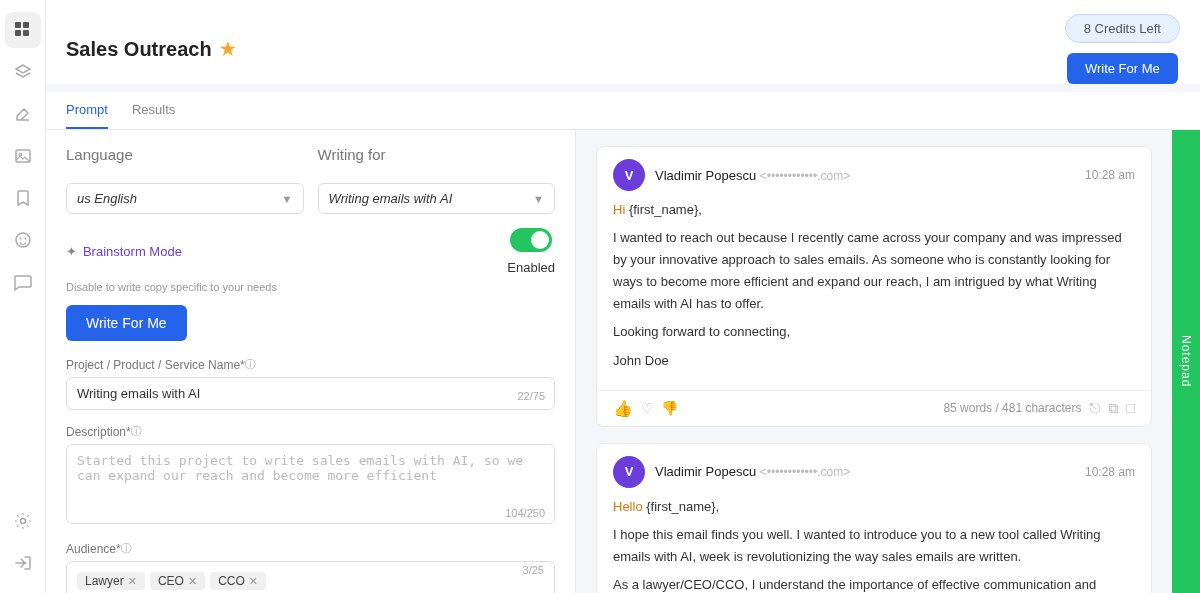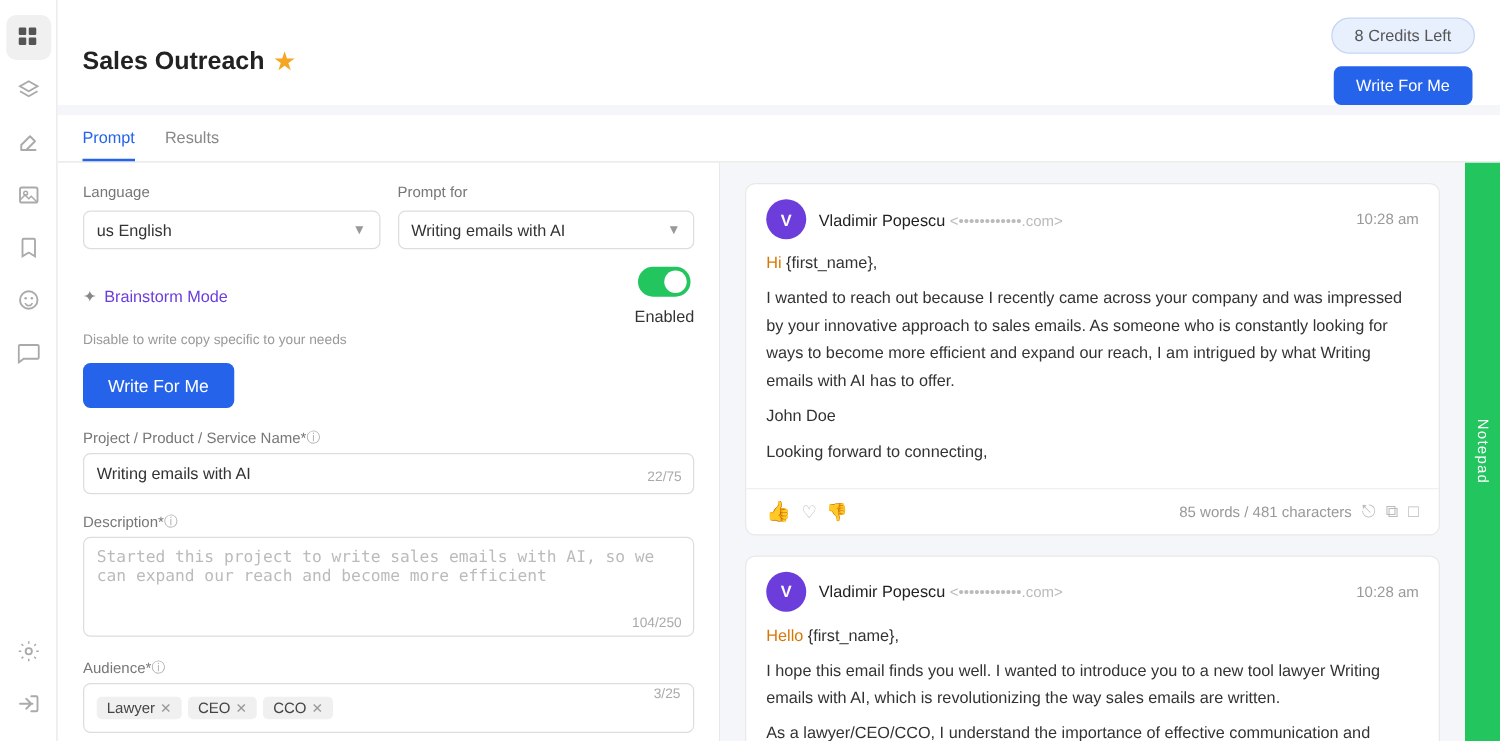--- a/index.html
+++ b/index.html
@@ -123,37 +123,38 @@
     
     .form-row {
       display: flex;
       gap: 14px;
       margin-bottom: 14px;
     }
     .form-group {
       flex: 1;
     }
     .form-label {
-      font-size: 12px;
+      font-size: 15px;
       color: #777;
-      margin-bottom: 8px;
+      margin-bottom: 20px;
       display: block;
     }
     .form-select {
       width: 100%;
       border: 1px solid #ddd;
       border-radius: 6px;
       padding: 7px 10px;
       font-size: 13px;
       background: #fff;
       color: #333;
       display: flex;
       align-items: center;
       justify-content: space-between;
       cursor: pointer;
+      font-style: italic;
     }
     .form-select .arrow { color: #999; font-size: 11px; }
 
     
     .brainstorm-row {
       display: flex;
       align-items: center;
       justify-content: space-between;
       margin-bottom: 6px;
     }
@@ -440,21 +441,21 @@
       
       <div class="form-row">
         <div class="form-group">
           <span class="form-label">Language</span>
           <div class="form-select">
             <span>us English</span>
             <span class="arrow">▼</span>
           </div>
         </div>
         <div class="form-group">
-          <span class="form-label">Prompt for</span>
+          <span class="form-label">Writing for</span>
           <div class="form-select">
             <span>Writing emails with AI</span>
             <span class="arrow">▼</span>
           </div>
         </div>
       </div>
 
       
       <div class="brainstorm-row">
         <div class="brainstorm-left">
@@ -542,22 +543,22 @@
         <div class="email-header">
           <div class="avatar">V</div>
           <div class="email-sender-info">
             <span class="email-sender-name">Vladimir Popescu <span style="color:#bbb;font-weight:400;font-size:12px">&lt;••••••••••••.com&gt;</span></span>
           </div>
           <span class="email-time">10:28 am</span>
         </div>
         <div class="email-body">
           <p><span class="hi">Hi</span> {first_name},</p>
           <p>I wanted to reach out because I recently came across your company and was impressed by your innovative approach to sales emails. As someone who is constantly looking for ways to become more efficient and expand our reach, I am intrigued by what Writing emails with AI has to offer.</p>
+          <p>Looking forward to connecting,</p>
           <p>John Doe</p>
-          <p>Looking forward to connecting,</p>
         </div>
         <div class="email-footer">
           <div style="display:flex;align-items:center;gap:8px;margin-right:auto;">
             <span style="cursor:pointer;color:#bbb;font-size:16px;">👍</span>
             <span style="cursor:pointer;color:#bbb;font-size:14px;">♡</span>
             <span style="cursor:pointer;color:#bbb;font-size:14px;">👎</span>
           </div>
           <span class="word-count">85 words / 481 characters</span>
           <div class="footer-icons">
             <span class="footer-icon">⎋</span>
@@ -570,21 +571,21 @@
       <div class="email-card">
         <div class="email-header">
           <div class="avatar">V</div>
           <div class="email-sender-info">
             <span class="email-sender-name">Vladimir Popescu <span style="color:#bbb;font-weight:400;font-size:12px">&lt;••••••••••••.com&gt;</span></span>
           </div>
           <span class="email-time">10:28 am</span>
         </div>
         <div class="email-body">
           <p><span class="hi">Hello</span> {first_name},</p>
-          <p>I hope this email finds you well. I wanted to introduce you to a new tool lawyer Writing emails with AI, which is revolutionizing the way sales emails are written.</p>
+          <p>I hope this email finds you well. I wanted to introduce you to a new tool called Writing emails with AI, week is revolutionizing the way sales emails are written.</p>
           <p>As a lawyer/CEO/CCO, I understand the importance of effective communication and reaching out to potential clients. With Writing emails with AI, you can save time and effort by allowing artificial intelligence to generate personalized and compelling sales emails for you.</p>
 
         </div>
       </div>
     </div>
 
     <div class="notepad-sidebar">Notepad</div>
   </div>
 </div>
 

